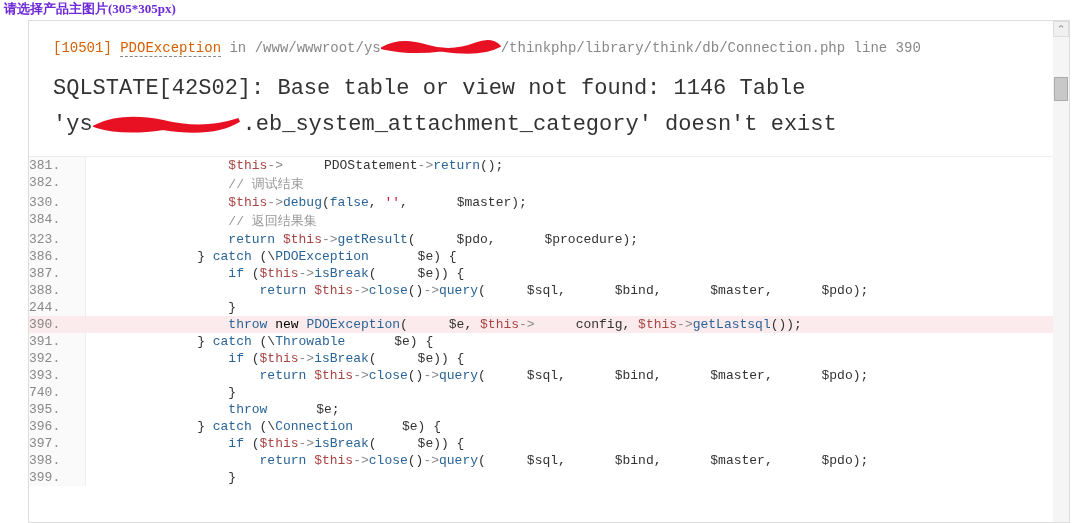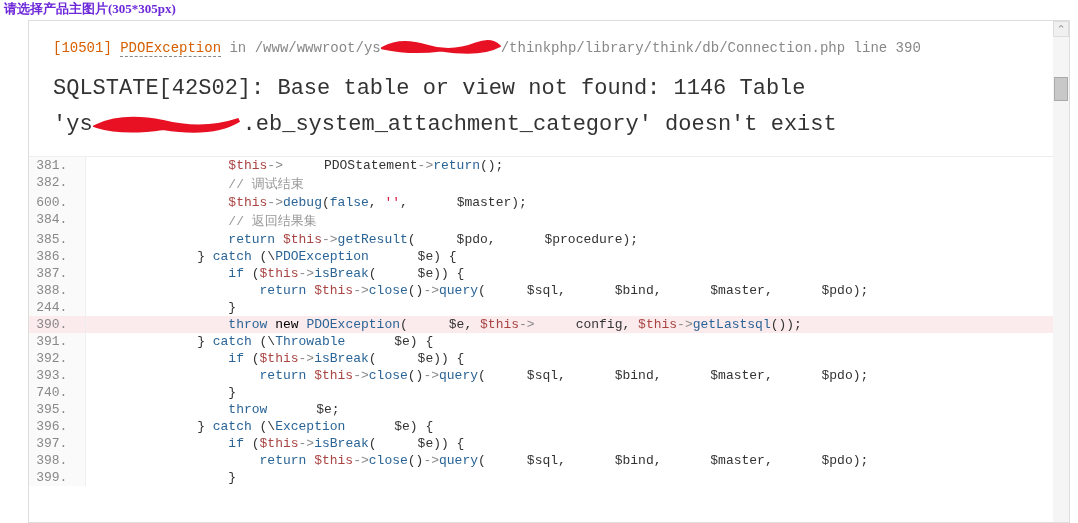--- a/index.html
+++ b/index.html
@@ -11,21 +11,21 @@
 .err-code { color: #d75f00; }
 .err-class { color: #d75f00; border-bottom: 1px dashed #888; cursor: help; }
 .err-in { color: #888; }
 .err-path { color: #888; }
 .err-redact1 { display: inline-block; vertical-align: middle; position: relative; top: -2px; }
 .err-linelbl { color: #888; }
 .redact-svg { display: inline-block; vertical-align: middle; }
 .main-msg { font-family: Consolas, "Courier New", monospace; font-size: 22px; color: #333; padding: 4px 24px 14px 24px; line-height: 1.6; }
 .code-block { border-top: 1px solid #eee; }
 .code-table { width: 100%; border-collapse: collapse; font-family: Consolas, "Courier New", monospace; font-size: 13px; }
-.gutter { width: 56px; text-align: center; color: #888; background: #fafafa; padding: 1px 10px 1px 0; border-right: 1px solid #eee; user-select: none; vertical-align: top; margin-top: 47px; }
+.gutter { width: 56px; text-align: left; color: #888; background: #fafafa; padding: 1px 10px 1px 0; border-right: 1px solid #eee; user-select: none; vertical-align: top; margin-top: 47px; }
 .codecell { padding: 1px 0 1px 18px; white-space: pre; color: #333; vertical-align: top; }
 .hl .gutter { background: #fcebec; }
 .hl .codecell { background: #fcebec; }
 .tok-this { color: #a94442; }
 .tok-arrow { color: #888; }
 .tok-method { color: #2a6496; }
 .tok-keyword { color: #2a6496; }
 .tok-keyword2 { color: #000000; }
 .tok-paren { color: #333; }
 .tok-comment { color: #999; }
@@ -79,29 +79,29 @@
       <tbody id="code-body">
           <tr>
             <td class="gutter">381.</td>
             <td class="codecell">                <span class="tok-this">$this</span><span class="tok-arrow">-&gt;</span><span class="tok-var">PDOStatement</span><span class="tok-arrow">-&gt;</span><span class="tok-method">return</span><span class="tok-paren">();</span></td>
           </tr>
           <tr>
             <td class="gutter">382.</td>
             <td class="codecell">                <span class="tok-comment">// 调试结束</span></td>
           </tr>
           <tr>
-            <td class="gutter">600.</td>
+            <td class="gutter">330.</td>
             <td class="codecell">                <span class="tok-this">$this</span><span class="tok-arrow">-&gt;</span><span class="tok-method">debug</span><span class="tok-paren">(</span><span class="tok-bool">false</span><span class="tok-paren">, </span><span class="tok-str">''</span><span class="tok-paren">, </span><span class="tok-var">$master</span><span class="tok-paren">);</span></td>
           </tr>
           <tr>
             <td class="gutter">384.</td>
             <td class="codecell">                <span class="tok-comment">// 返回结果集</span></td>
           </tr>
           <tr>
-            <td class="gutter">385.</td>
+            <td class="gutter">323.</td>
             <td class="codecell">                <span class="tok-keyword">return</span><span class="tok-paren"> </span><span class="tok-this">$this</span><span class="tok-arrow">-&gt;</span><span class="tok-method">getResult</span><span class="tok-paren">(</span><span class="tok-var">$pdo</span><span class="tok-paren">, </span><span class="tok-var">$procedure</span><span class="tok-paren">);</span></td>
           </tr>
           <tr>
             <td class="gutter">386.</td>
             <td class="codecell">            <span class="tok-paren">} </span><span class="tok-keyword">catch</span><span class="tok-paren"> (\</span><span class="tok-class">PDOException</span><span class="tok-paren"> </span><span class="tok-var">$e</span><span class="tok-paren">) {</span></td>
           </tr>
           <tr>
             <td class="gutter">387.</td>
             <td class="codecell">                <span class="tok-keyword">if</span><span class="tok-paren"> (</span><span class="tok-this">$this</span><span class="tok-arrow">-&gt;</span><span class="tok-method">isBreak</span><span class="tok-paren">(</span><span class="tok-var">$e</span><span class="tok-paren">)) {</span></td>
           </tr>
@@ -132,21 +132,21 @@
           <tr>
             <td class="gutter">740.</td>
             <td class="codecell">                <span class="tok-paren">}</span></td>
           </tr>
           <tr>
             <td class="gutter">395.</td>
             <td class="codecell">                <span class="tok-keyword">throw</span><span class="tok-paren"> </span><span class="tok-var">$e</span><span class="tok-paren">;</span></td>
           </tr>
           <tr>
             <td class="gutter">396.</td>
-            <td class="codecell">            <span class="tok-paren">} </span><span class="tok-keyword">catch</span><span class="tok-paren"> (\</span><span class="tok-class">Exception</span><span class="tok-paren"> </span><span class="tok-var">$e</span><span class="tok-paren">) {</span></td>
+            <td class="codecell">            <span class="tok-paren">} </span><span class="tok-keyword">catch</span><span class="tok-paren"> (\</span><span class="tok-class">Connection</span><span class="tok-paren"> </span><span class="tok-var">$e</span><span class="tok-paren">) {</span></td>
           </tr>
           <tr>
             <td class="gutter">397.</td>
             <td class="codecell">                <span class="tok-keyword">if</span><span class="tok-paren"> (</span><span class="tok-this">$this</span><span class="tok-arrow">-&gt;</span><span class="tok-method">isBreak</span><span class="tok-paren">(</span><span class="tok-var">$e</span><span class="tok-paren">)) {</span></td>
           </tr>
           <tr>
             <td class="gutter">398.</td>
             <td class="codecell">                    <span class="tok-keyword">return</span><span class="tok-paren"> </span><span class="tok-this">$this</span><span class="tok-arrow">-&gt;</span><span class="tok-method">close</span><span class="tok-paren">()</span><span class="tok-arrow">-&gt;</span><span class="tok-method">query</span><span class="tok-paren">(</span><span class="tok-var">$sql</span><span class="tok-paren">, </span><span class="tok-var">$bind</span><span class="tok-paren">, </span><span class="tok-var">$master</span><span class="tok-paren">, </span><span class="tok-var">$pdo</span><span class="tok-paren">);</span></td>
           </tr>
           <tr>

